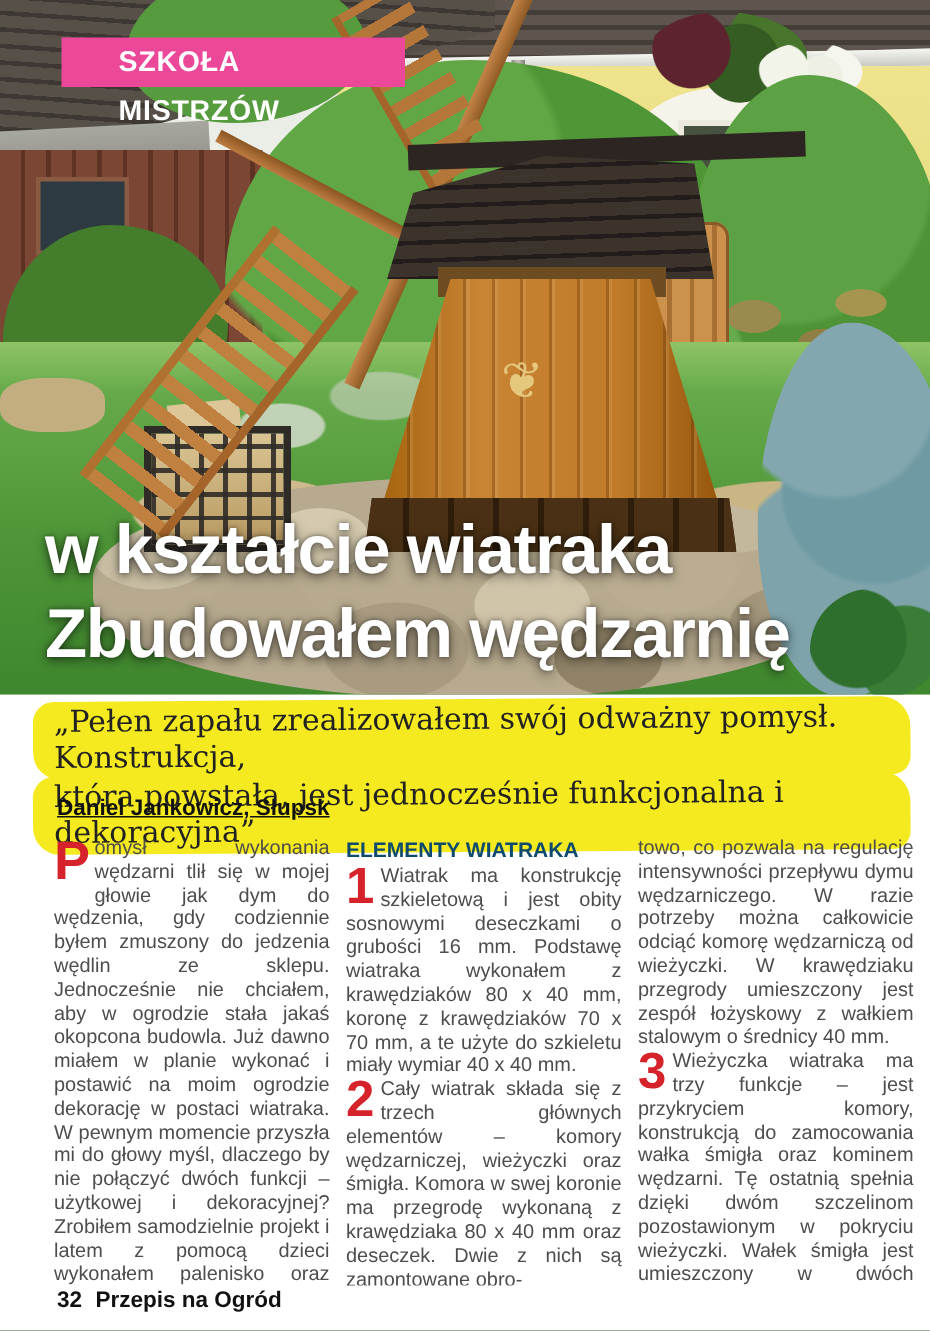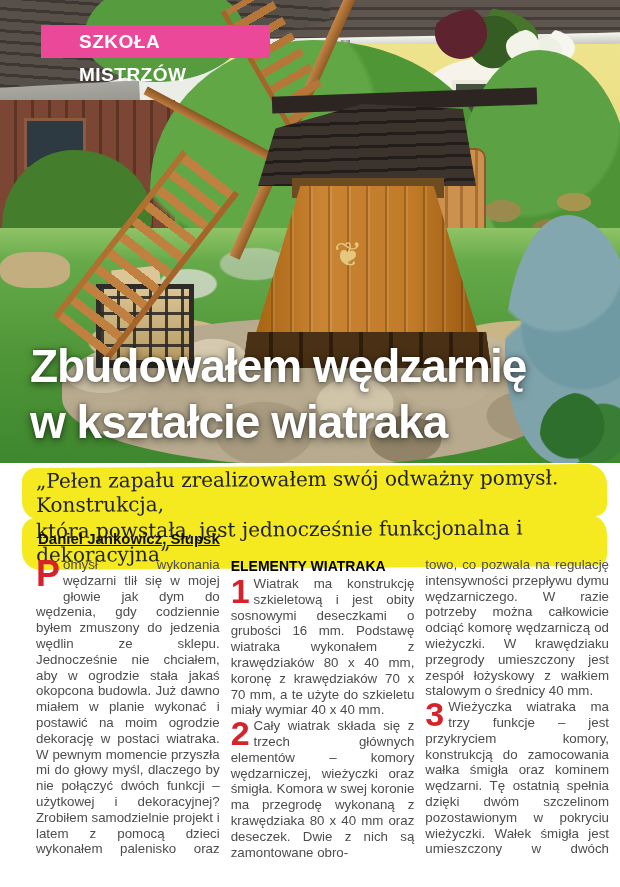--- a/index.html
+++ b/index.html
@@ -124,21 +124,21 @@
       font-size:20px;color:#222;}
   .quote-line{display:inline-block;background:#f5ea1f;padding:1px 16px 3px 14px;
       border-radius:14px 20px 12px 18px;transform:rotate(-.4deg);margin-bottom:-2px;}
   .author{position:absolute;left:38px;top:530px;font-weight:bold;font-size:15px;color:#111;text-decoration:underline;}
 
   
   .columns{position:absolute;left:36px;top:557px;width:573px;height:300px;display:flex;gap:11px;overflow:hidden;}
   .col{flex:1;font-size:13.3px;line-height:15.8px;color:#4d4d4d;text-align:justify;}
   .col p{margin:0;}
   .dropcap{float:left;color:#d6232b;font-weight:bold;font-size:36px;line-height:30px;padding:2px 3px 0 0;}
-  .red-heading{color:#000000;font-weight:bold;font-size:14px;line-height:17px;margin:1px 0 1px 0;}
+  .red-heading{color:#0c4a6e;font-weight:bold;font-size:14px;line-height:17px;margin:1px 0 1px 0;}
   .stepnum{float:left;color:#d6232b;font-weight:bold;font-size:34px;line-height:29px;padding:1px 4px 0 0;}
 
   
   .footer{position:absolute;left:38px;top:858px;font-size:15px;font-weight:bold;color:#111;}
   .footer .pg{margin-right:9px;}
 </style>
 </head>
 <body>
 
 <div class="page">
@@ -180,22 +180,22 @@
     <div class="wm-crown"></div>
     <div class="wm-body"></div>
     <div class="wm-orn">❦</div>
     <div class="wm-skirt"></div>
     <div class="spruce blob"></div>
     <div class="big-leaf blob"></div>
   </div>
 
   <div class="banner">SZKOŁA MISTRZÓW</div>
   <div class="headline">
+    <div>w kształcie wiatraka</div>
     <div>Zbudowałem wędzarnię</div>
-    <div>w kształcie wiatraka</div>
   </div>
 
   <div class="quote">
     <span class="quote-line">„Pełen zapału zrealizowałem swój odważny pomysł. Konstrukcja,</span><br>
     <span class="quote-line">która powstała, jest jednocześnie funkcjonalna i dekoracyjna”</span>
   </div>
   <div class="author">Daniel Jankowicz, Słupsk</div>
 
   <div class="columns">
     <div class="col">
@@ -205,14 +205,17 @@
       <div class="red-heading">ELEMENTY WIATRAKA</div>
       <p><span class="stepnum">1</span><span>Wiatrak ma konstrukcję szkieletową i jest obity sosnowymi deseczkami o grubości 16 mm. Podstawę wiatraka wykonałem z krawędziaków 80 x 40 mm, koronę z krawędziaków 70 x 70 mm, a te użyte do szkieletu miały wymiar 40 x 40 mm.</span></p>
       <p><span class="stepnum">2</span><span>Cały wiatrak składa się z trzech głównych elementów – komory wędzarniczej, wieżyczki oraz śmigła. Komora w swej koronie ma przegrodę wykonaną z krawędziaka 80 x 40 mm oraz deseczek. Dwie z nich są zamontowane obro-</span></p>
     </div>
     <div class="col">
       <p>towo, co pozwala na regulację intensywności przepływu dymu wędzarniczego. W razie potrzeby można całkowicie odciąć komorę wędzarniczą od wieżyczki. W krawędziaku przegrody umieszczony jest zespół łożyskowy z wałkiem stalowym o średnicy 40 mm.</p>
       <p><span class="stepnum">3</span><span>Wieżyczka wiatraka ma trzy funkcje – jest przykryciem komory, konstrukcją do zamocowania wałka śmigła oraz kominem wędzarni. Tę ostatnią spełnia dzięki dwóm szczelinom pozostawionym w pokryciu wieżyczki. Wałek śmigła jest umieszczony w dwóch zespołach łożyskowych w taki sposób, aby był</span></p>
     </div>
   </div>
 
+  <div class="footer">
+    <span class="pg">32</span><span>Przepis na Ogród</span>
+  </div>
 
 </div>
 
 </body></html>

